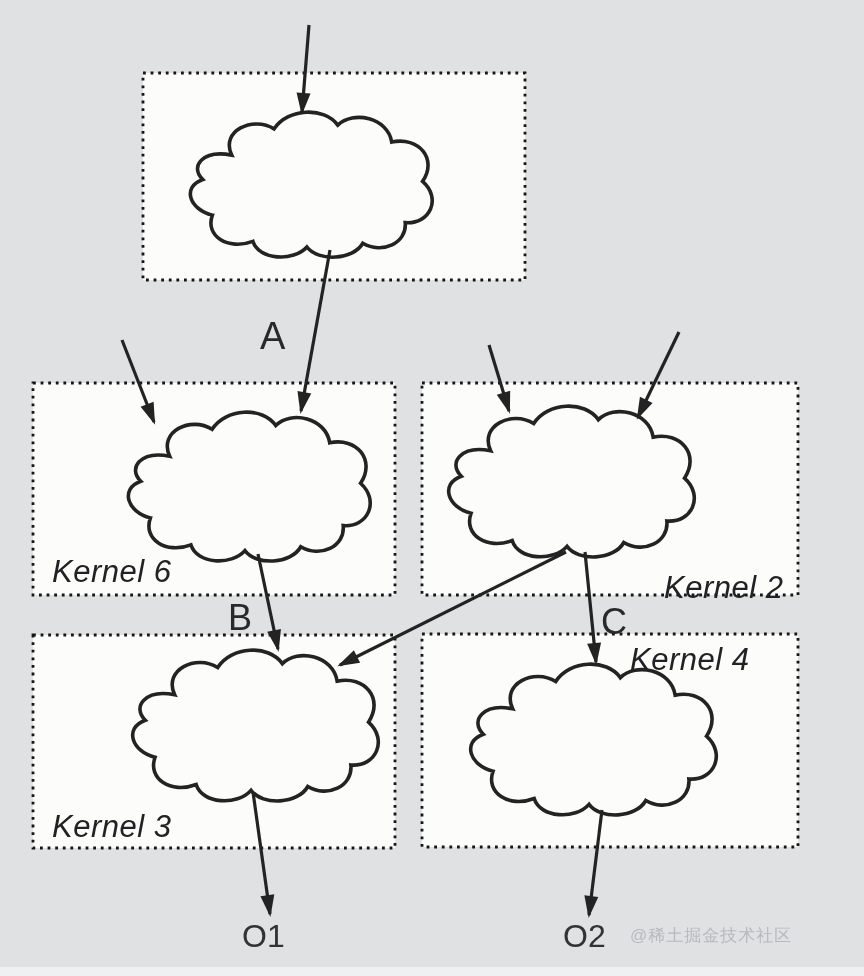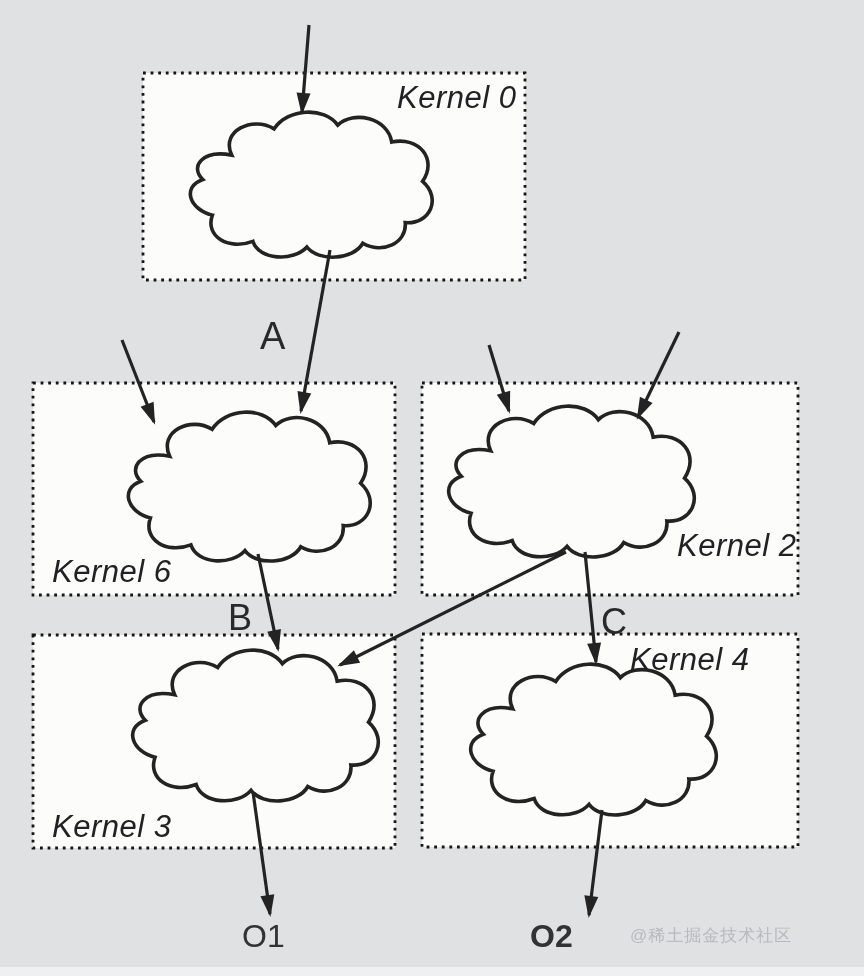--- a/index.html
+++ b/index.html
@@ -76,29 +76,28 @@
       <line x1="489" y1="345" x2="509" y2="411"></line>
       <line x1="679" y1="332" x2="638" y2="417"></line>
       <line x1="258" y1="554" x2="278" y2="649"></line>
       <line x1="566" y1="552" x2="340" y2="665"></line>
       <line x1="585" y1="552" x2="596" y2="662"></line>
       <line x1="253" y1="792" x2="270" y2="914"></line>
       <line x1="602" y1="810" x2="589" y2="915"></line>
     </g>
   </svg>
 
-  <div class="label kernel-label" style="left:397px;top:82px;">Kernel 0</div>
   <div class="label kernel-label" style="left:52px;top:556px;">Kernel 6</div>
-  <div class="label kernel-label" style="left:664px;top:530px;margin-left:13px;">Kernel 2</div>
+  <div class="label kernel-label" style="left:664px;top:572px;">Kernel 2</div>
   <div class="label kernel-label" style="left:52px;top:811px;">Kernel 3</div>
   <div class="label kernel-label" style="left:630px;top:644px;">Kernel 4</div>
 
   <div class="label edge-label" style="left:260px;top:317px;font-size:38px;">A</div>
   <div class="label edge-label" style="left:228px;top:600px;">B</div>
   <div class="label edge-label" style="left:601px;top:604px;">C</div>
 
   <div class="label output-label" style="left:242px;top:920px;">O1</div>
-  <div class="label output-label" style="left:530px;top:920px;font-weight:bold;">O2</div>
+  <div class="label output-label" style="left:563px;top:920px;">O2</div>
 
   <div class="watermark">@稀土掘金技术社区</div>
 
   <div class="bottom-strip"></div>
 </div>
 
 </body></html>

